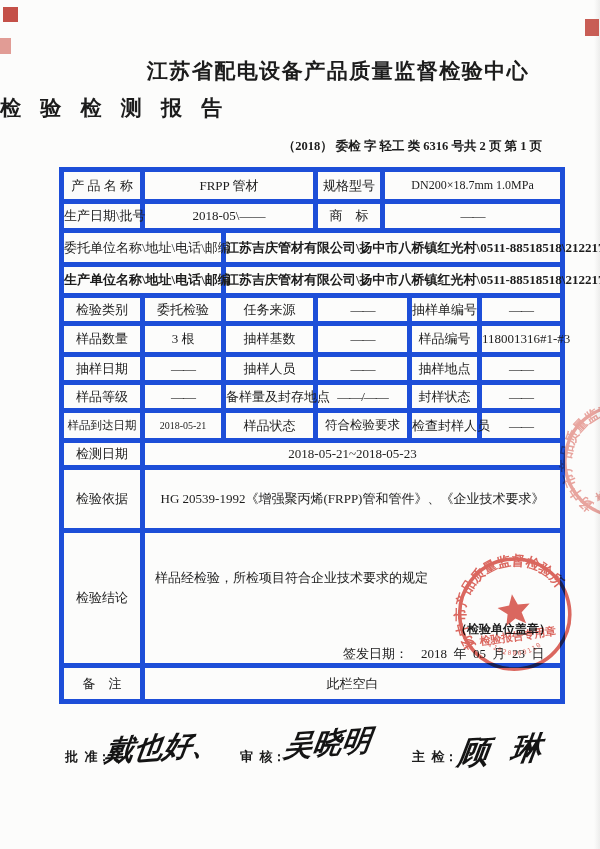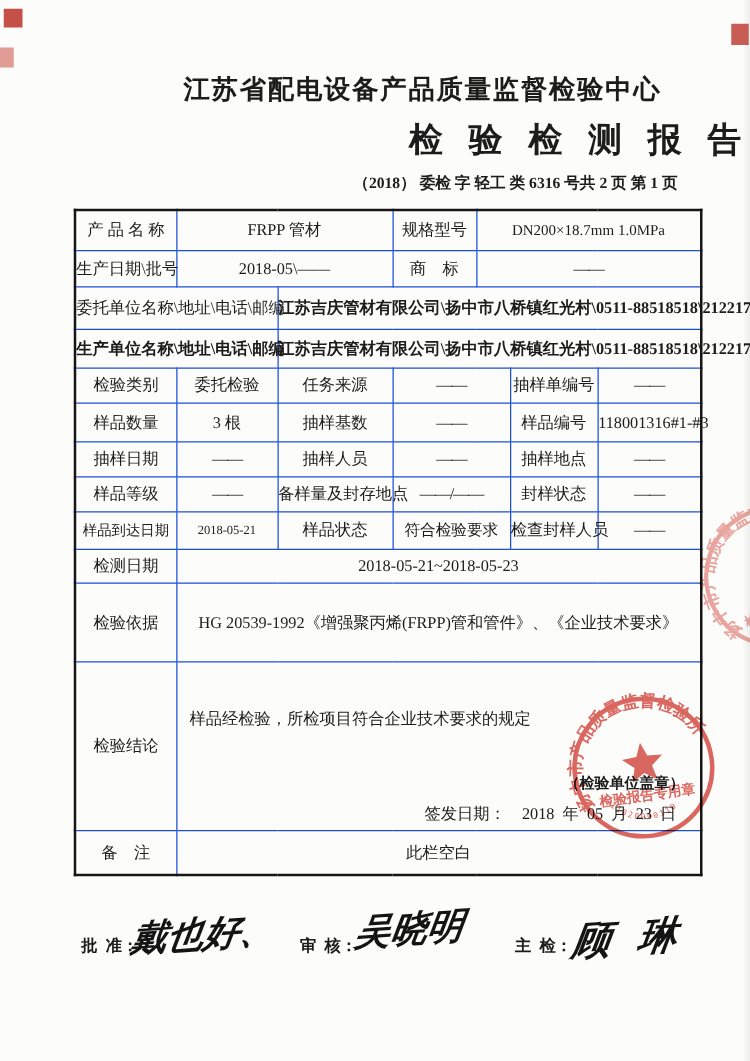--- a/index.html
+++ b/index.html
@@ -7,29 +7,29 @@
         font-family:"Liberation Serif","DejaVu Serif",serif;color:#1c1c1c;}
   .page-edge{position:absolute;right:0;top:0;width:6px;height:100%;
         background:linear-gradient(to right,#fcfcfb,#ededec);}
   .corner-mark{position:absolute;}
   .mark-a{left:3px;top:7px;width:15px;height:15px;background:#bf4138;opacity:.92;}
   .mark-b{left:0;top:38px;width:11px;height:16px;background:#d9837c;opacity:.8;}
   .mark-c{left:585px;top:19px;width:14px;height:17px;background:#c24b42;opacity:.9;}
 
   .org-title{position:absolute;top:57px;left:0;width:100%;text-align:center;
         font-size:21px;font-weight:bold;letter-spacing:1.5px;padding-left:38px;}
-  .report-title{position:absolute;top:94px;left:0;width:100%;text-align:right;
-        font-size:27px;font-weight:bold;letter-spacing:7px;}
+  .report-title{position:absolute;top:94px;left:0;width:100%;text-align:left;
+        font-size:21px;font-weight:bold;letter-spacing:7px;}
   .ref-line{position:absolute;top:138px;left:70px;right:58px;display:flex;
         justify-content:flex-end;font-size:12.5px;font-weight:bold;white-space:pre;}
 
   table.report{position:absolute;left:59px;top:167px;width:501px;border-collapse:collapse;
         table-layout:fixed;z-index:2;}
   table.report{border:2px solid #151515;}
-  table.report td{border:1px solid #1d4ed8;text-align:center;vertical-align:middle;
+  table.report td{border:5px solid #1d4ed8;text-align:center;vertical-align:middle;
         font-size:13px;padding:0;overflow:visible;white-space:pre;}
   td.lft{text-align:left;padding-left:9px;}
   td.sm{font-size:11px;}
   td.xs{font-size:10px;letter-spacing:0;}
   td.longtxt{font-size:11.5px;font-weight:bold;}
   .dash{letter-spacing:-1px;}
   td.rel{position:relative;vertical-align:top;}
   .concl-text{position:absolute;left:10px;top:36px;font-size:13px;white-space:pre;}
   .stamp-note{position:absolute;left:310px;top:88px;font-size:12px;font-weight:bold;z-index:6;}
   .issue-date{position:absolute;left:198px;top:112px;width:450px;text-align:left;

